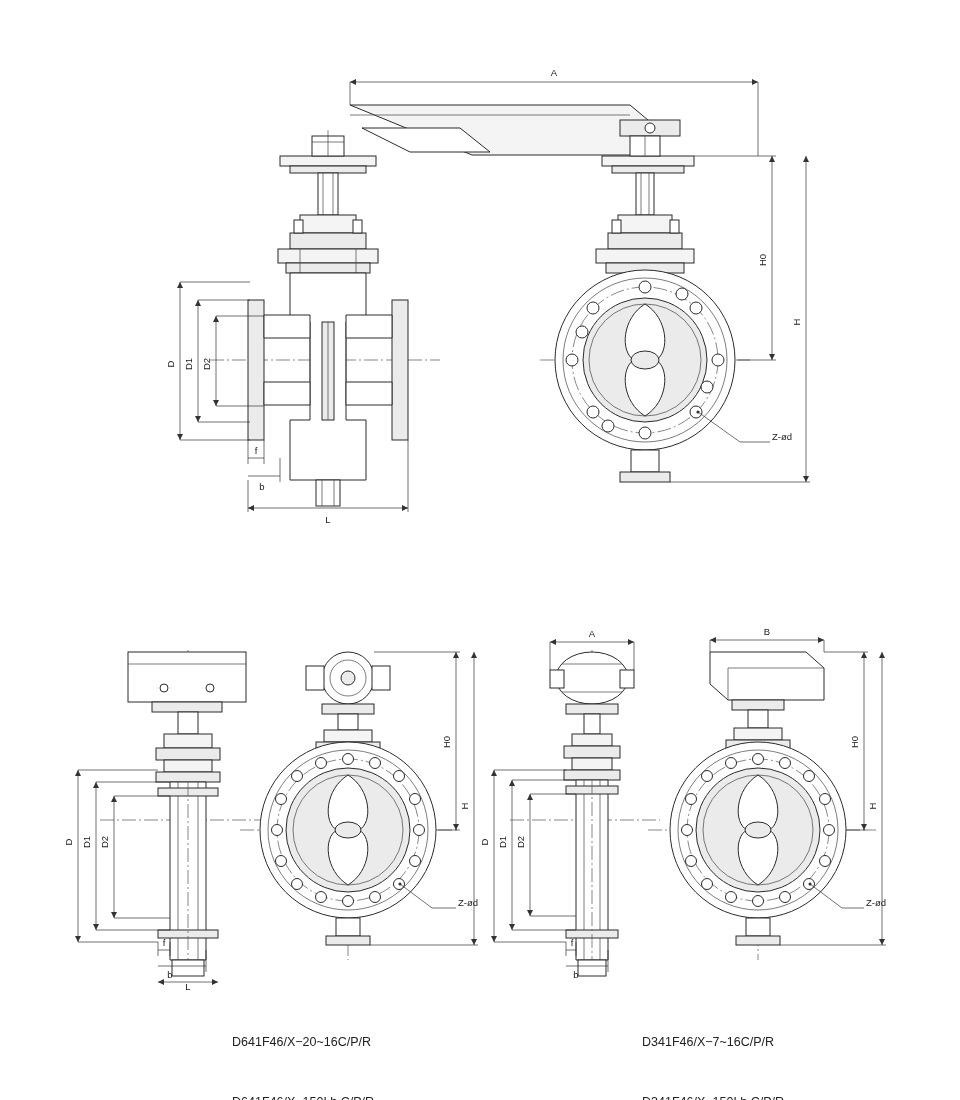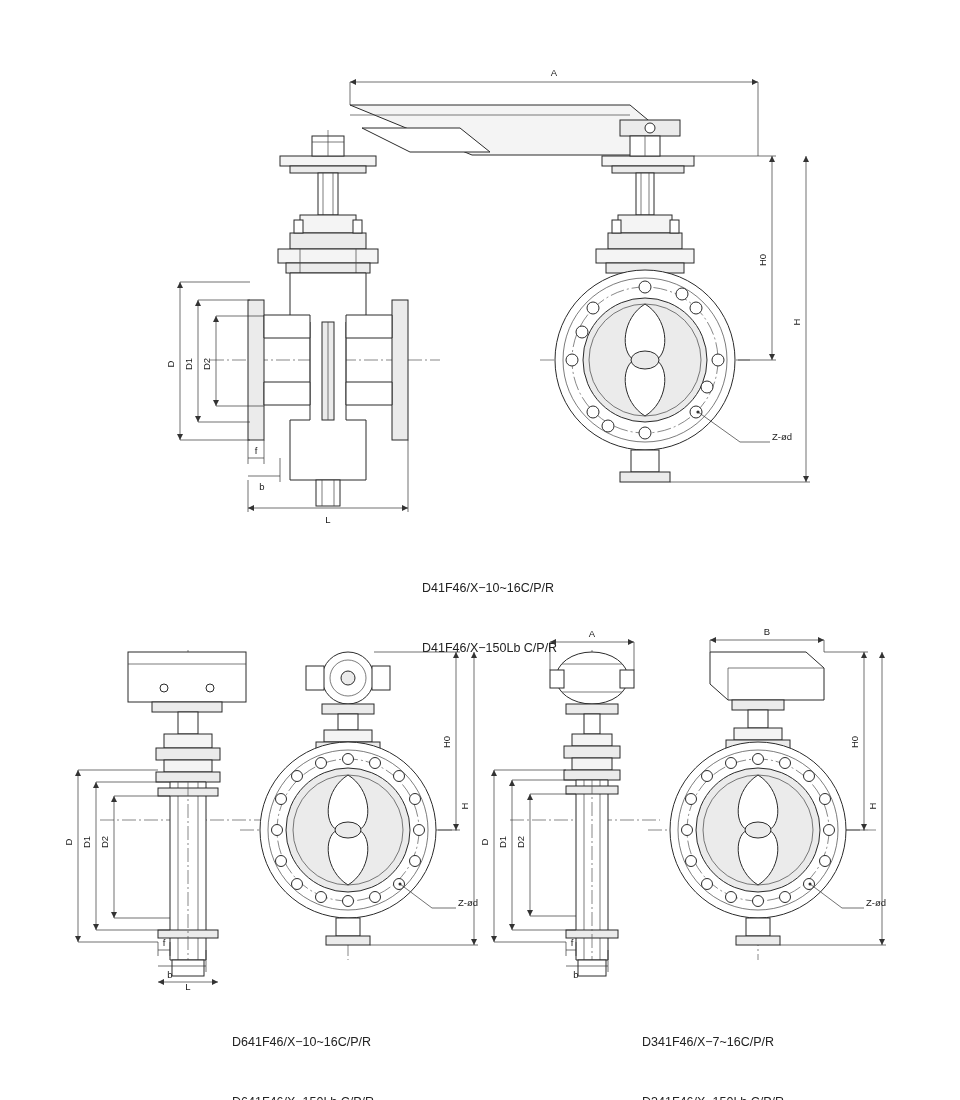--- a/index.html
+++ b/index.html
@@ -200,24 +200,20 @@
           <path d="M653 102 L656 96 L659 102 Z" fill="#333" stroke="none"></path>
           <path d="M653 416 L656 422 L659 416 Z" fill="#333" stroke="none"></path>
           <line x1="520" y1="422" x2="660" y2="422"></line>
         </g>
         <text class="lbl" x="616" y="200" transform="rotate(-90 616 200)" text-anchor="middle">H0</text>
         <text class="lbl" x="650" y="262" transform="rotate(-90 650 262)" text-anchor="middle">H</text>
       </g>
     </svg>
   </div>
 
-  <div class="caption" style="left:422px;top:538px;">
-    <div>D41F46/X−10~16C/P/R</div>
-    <div>D41F46/X−150Lb C/P/R</div>
-  </div>
 
   <div class="fig" style="left:60px;top:630px;width:420px;height:360px;">
     <svg width="420" height="360" viewBox="0 0 420 360">
 
       <g>
         <line class="ctr" x1="128" y1="20" x2="128" y2="330"></line>
         <line class="ctr" x1="40" y1="190" x2="200" y2="190"></line>
 
         <rect class="ln fillw" x="68" y="22" width="118" height="50"></rect>
         <line class="thin" x1="68" y1="34" x2="186" y2="34"></line>
@@ -340,21 +336,21 @@
           <path d="M411 309 L414 315 L417 309 Z" fill="#333" stroke="none"></path>
           <line x1="310" y1="315" x2="418" y2="315"></line>
         </g>
         <text class="lbl" x="390" y="112" transform="rotate(-90 390 112)" text-anchor="middle">H0</text>
         <text class="lbl" x="408" y="176" transform="rotate(-90 408 176)" text-anchor="middle">H</text>
       </g>
     </svg>
   </div>
 
   <div class="caption" style="left:232px;top:992px;">
-    <div>D641F46/X−10~16C/P/R</div>
+    <div>D641F46/X−20~16C/P/R</div>
     <div>D641F46/X−150Lb C/P/R</div>
   </div>
 
   <div class="fig" style="left:480px;top:630px;width:420px;height:360px;">
     <svg width="420" height="360" viewBox="0 0 420 360">
 
       <g>
         <line class="ctr" x1="112" y1="20" x2="112" y2="330"></line>
         <line class="ctr" x1="30" y1="190" x2="180" y2="190"></line>
 

